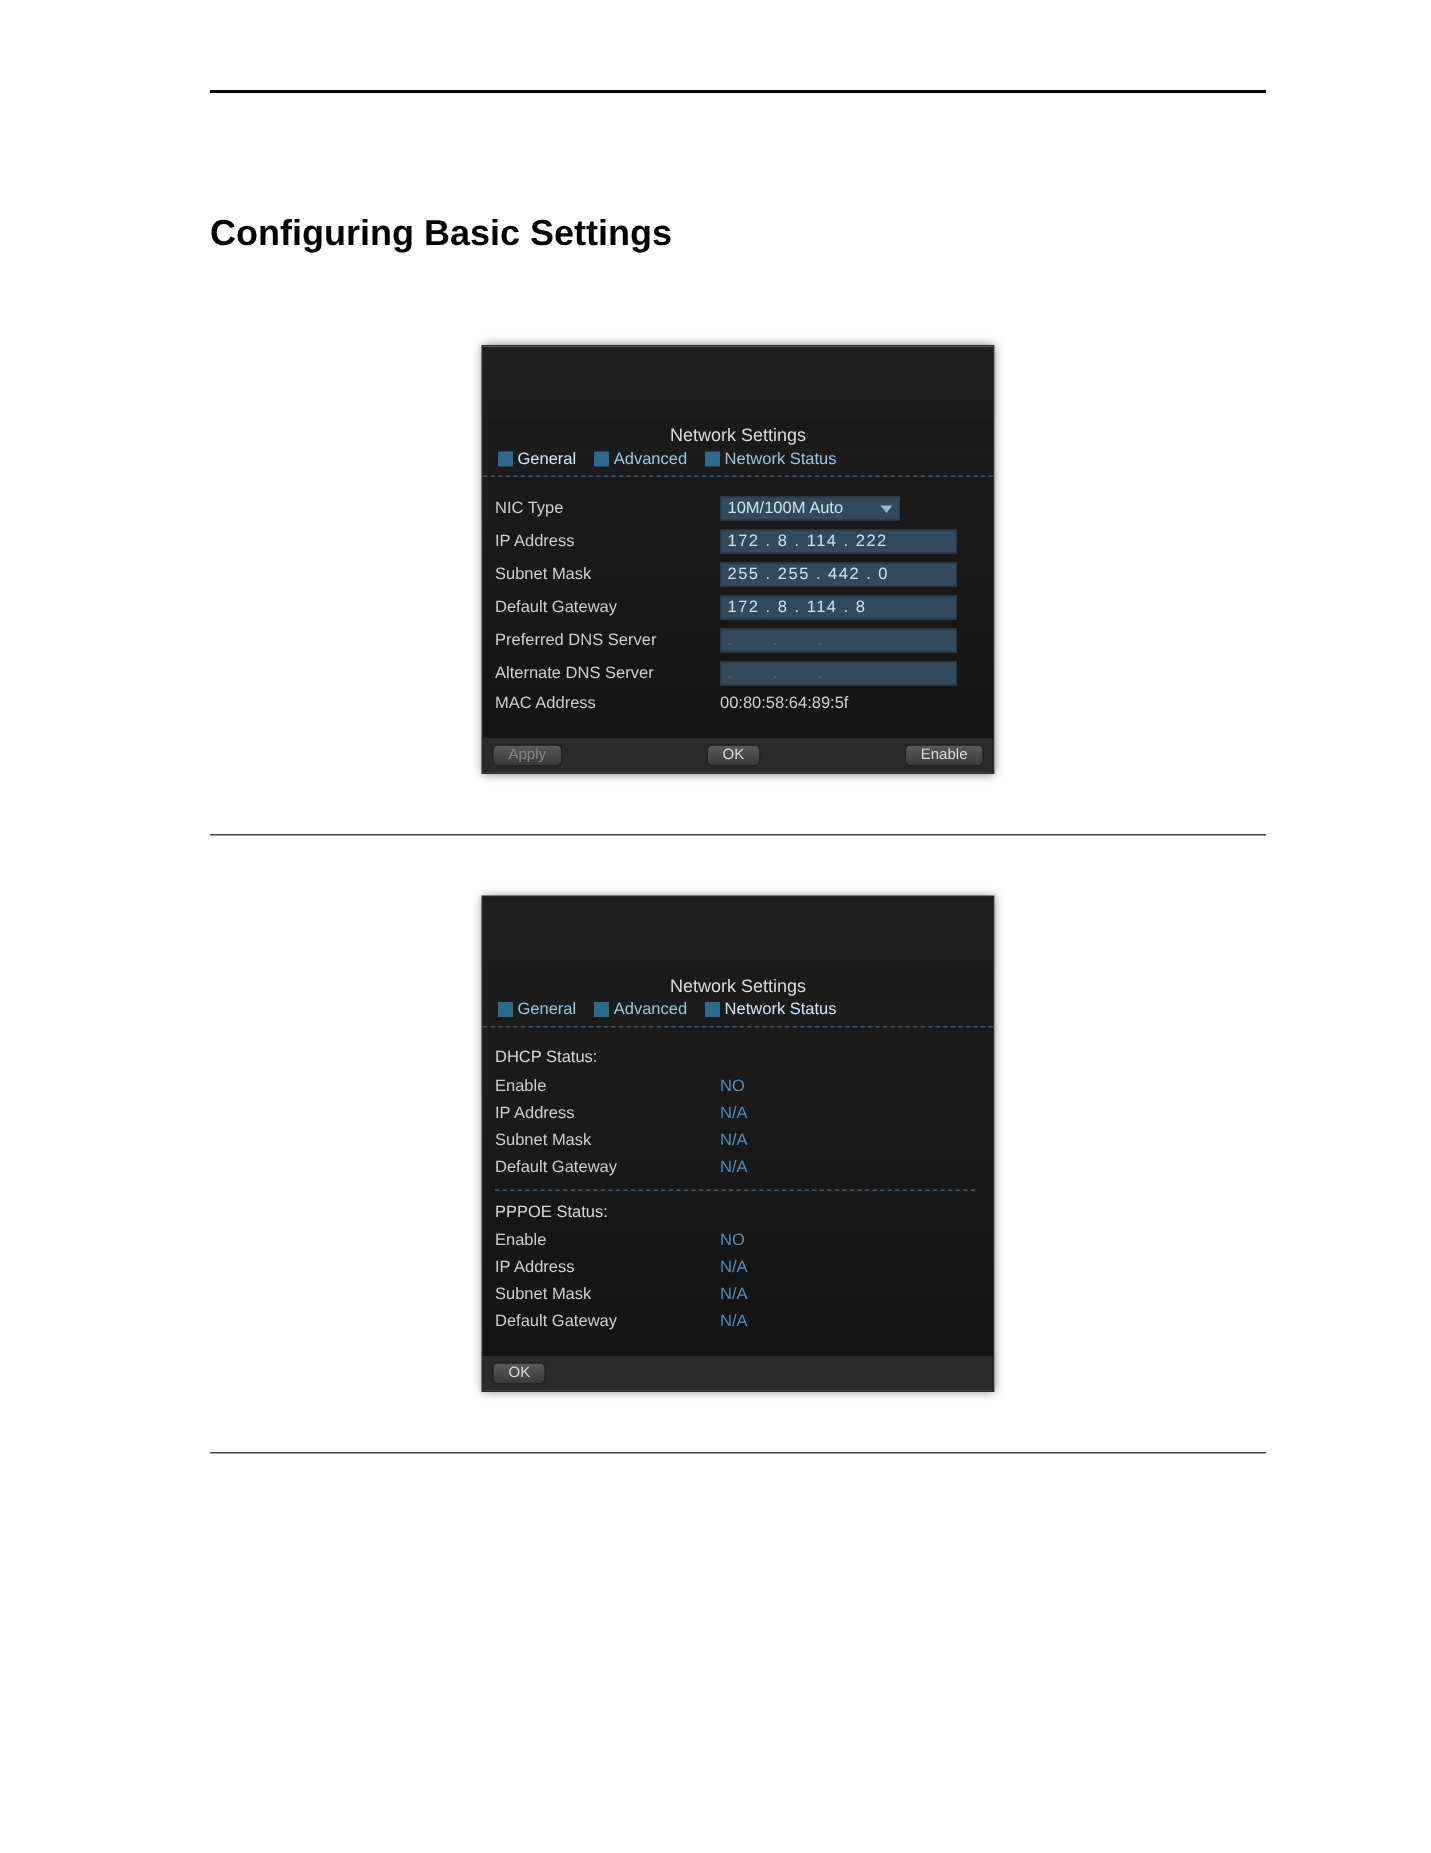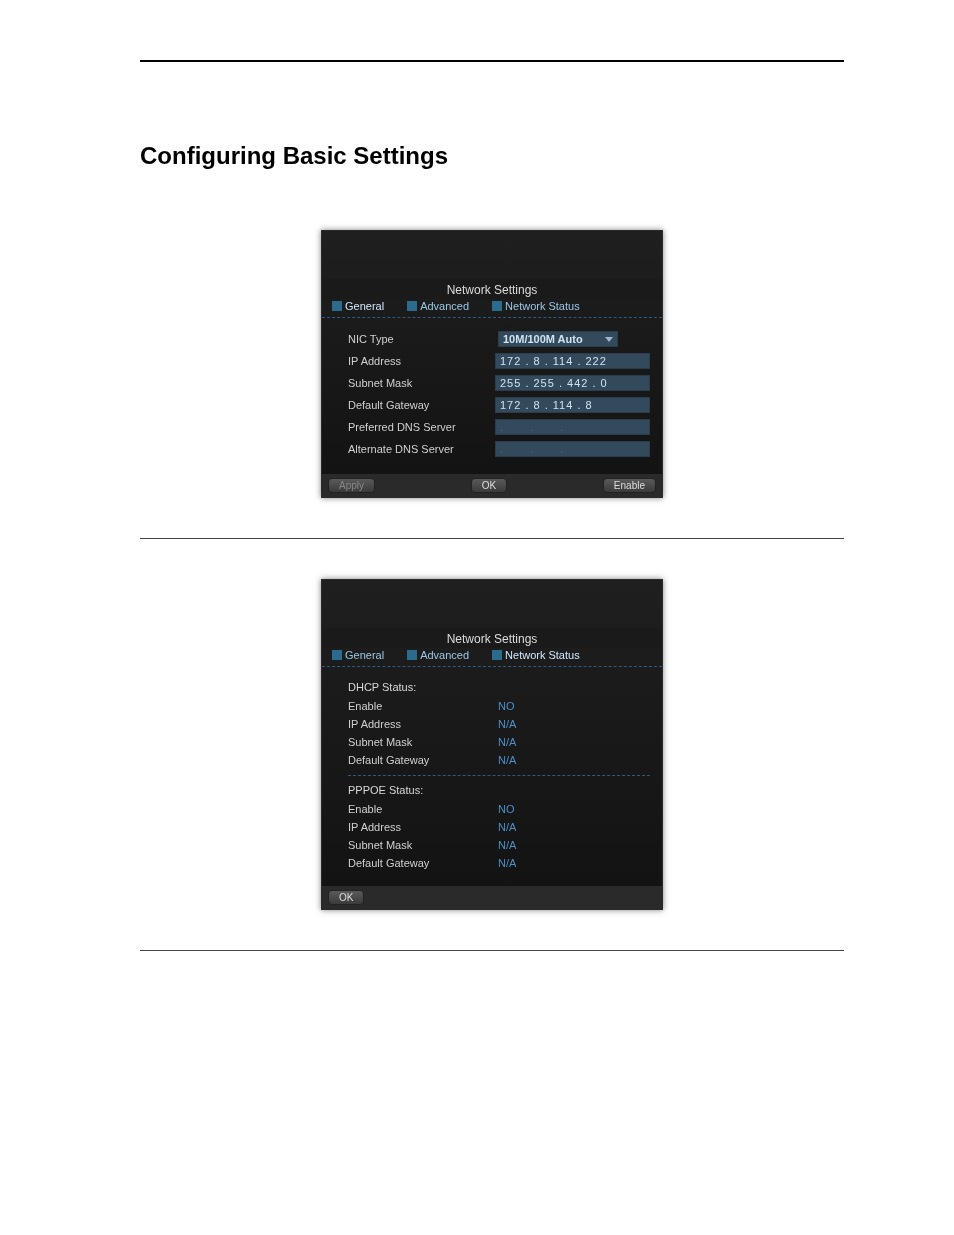--- a/index.html
+++ b/index.html
@@ -36,21 +36,21 @@
   .dialog-title {
     text-align: center;
     padding: 4px 0 2px 0;
     color: #dcdcdc;
     font-size: 12px;
     background: #1a1a1a;
     margin-top: 48px;
   }
   .tab-strip {
     display: flex;
-    gap: 15px;
+    gap: 4px;
     padding: 0 6px 4px 6px;
     border-bottom: 1px dashed #2e5a80;
   }
   .tab {
     display: flex;
     align-items: center;
     gap: 3px;
     padding: 1px 4px;
     color: #9ac7e6;
     font-size: 11px;
@@ -58,21 +58,21 @@
   }
   .tab.active {
     color: #cfe8ff;
   }
   .tab-icon {
     width: 10px; height: 10px;
     background: #2a6b8e;
     display: inline-block;
   }
   .dialog-body {
-    padding: 10px 12px 14px 26px;
+    padding: 10px 12px 14px 8px;
   }
   .row {
     display: flex;
     align-items: center;
     padding: 3px 0;
   }
   .row-label {
     width: 150px;
     color: #d0d0d0;
   }
@@ -83,21 +83,21 @@
     height: 16px;
     line-height: 16px;
     padding: 0 4px;
     font-size: 11px;
     min-width: 110px;
     box-sizing: border-box;
     display: inline-flex;
     align-items: center;
     justify-content: space-between;
   }
-  .nic-select { width: 120px; font-weight: bold; }
+  .nic-select { width: 120px; }
   .nic-caret {
     width: 0; height: 0;
     border-left: 4px solid transparent;
     border-right: 4px solid transparent;
     border-top: 5px solid #9fb7c7;
     margin-left: 6px;
   }
   .ip-box { width: 158px; letter-spacing: 1px; }
   .ip-box.empty { color: #50677a; letter-spacing: 12px; }
   .chk {
@@ -180,20 +180,24 @@
         <span class="ip-box">172 . 8     . 114 . 8</span>
       </div>
       <div class="row">
         <span class="row-label">Preferred DNS Server</span>
         <span class="ip-box empty">.  .  .</span>
       </div>
       <div class="row">
         <span class="row-label">Alternate DNS Server</span>
         <span class="ip-box empty">.  .  .</span>
       </div>
+      <div class="row">
+        <span class="row-label">MAC Address</span>
+        <span class="mac-text">00:80:58:64:89:5f</span>
+      </div>
     </div>
     <div class="dialog-footer">
       <span class="btn disabled">Apply</span>
       <span class="btn">OK</span>
       <span class="btn">Enable</span>
     </div>
   </div>
 
   <hr class="mid-hr">
 

